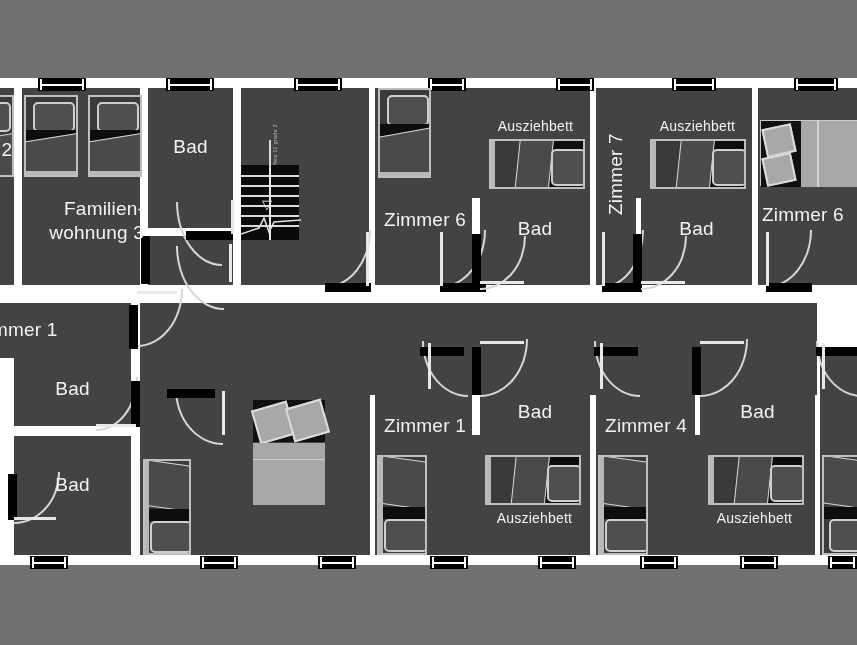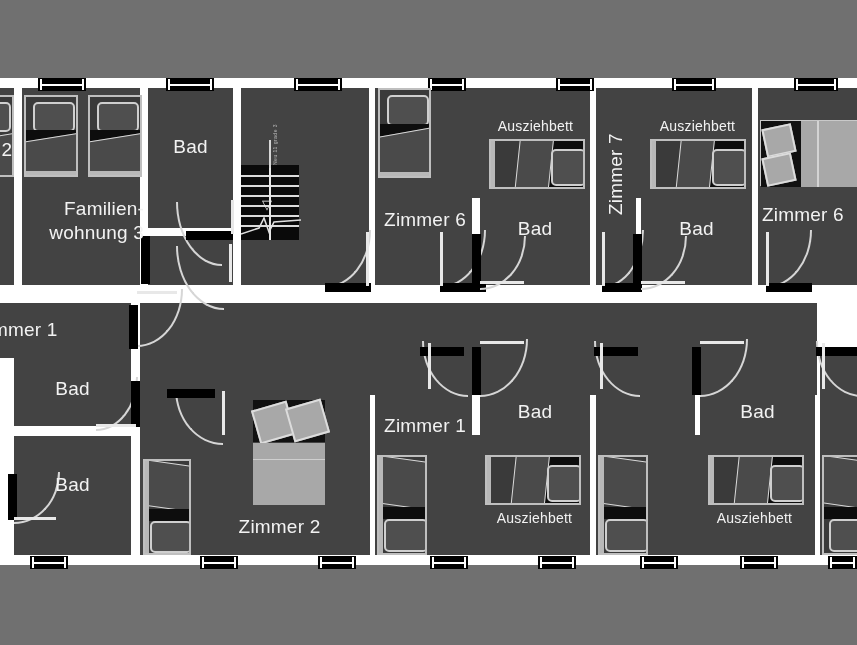--- a/index.html
+++ b/index.html
@@ -418,26 +418,26 @@
        text-align:left;">Zimmer 6</div>
 
   <div class="label" style="left:-8px;top:318px;width:80px;
        text-align:left;">mmer 1</div>
 
 
   <div class="label" style="left:14px;top:377px;width:117px;">Bad</div>
 
   <div class="label" style="left:14px;top:473px;width:117px;">Bad</div>
 
-  <div class="label" style="left:222px;top:515px;width:115px;">Zimmer 2</div>
 
   <div class="label" style="left:375px;top:414px;width:100px;">Zimmer 1</div>
 
   <div class="label" style="left:480px;top:400px;width:110px;">Bad</div>
 
   <div class="label sm" style="left:477px;top:510px;width:115px;">Ausziehbett</div>
 
+  <div class="label" style="left:596px;top:414px;width:100px;">Zimmer 4</div>
 
   <div class="label" style="left:700px;top:400px;width:115px;">Bad</div>
 
   <div class="label sm" style="left:697px;top:510px;width:115px;">Ausziehbett</div>
 
 </div>
 
 </body></html>

